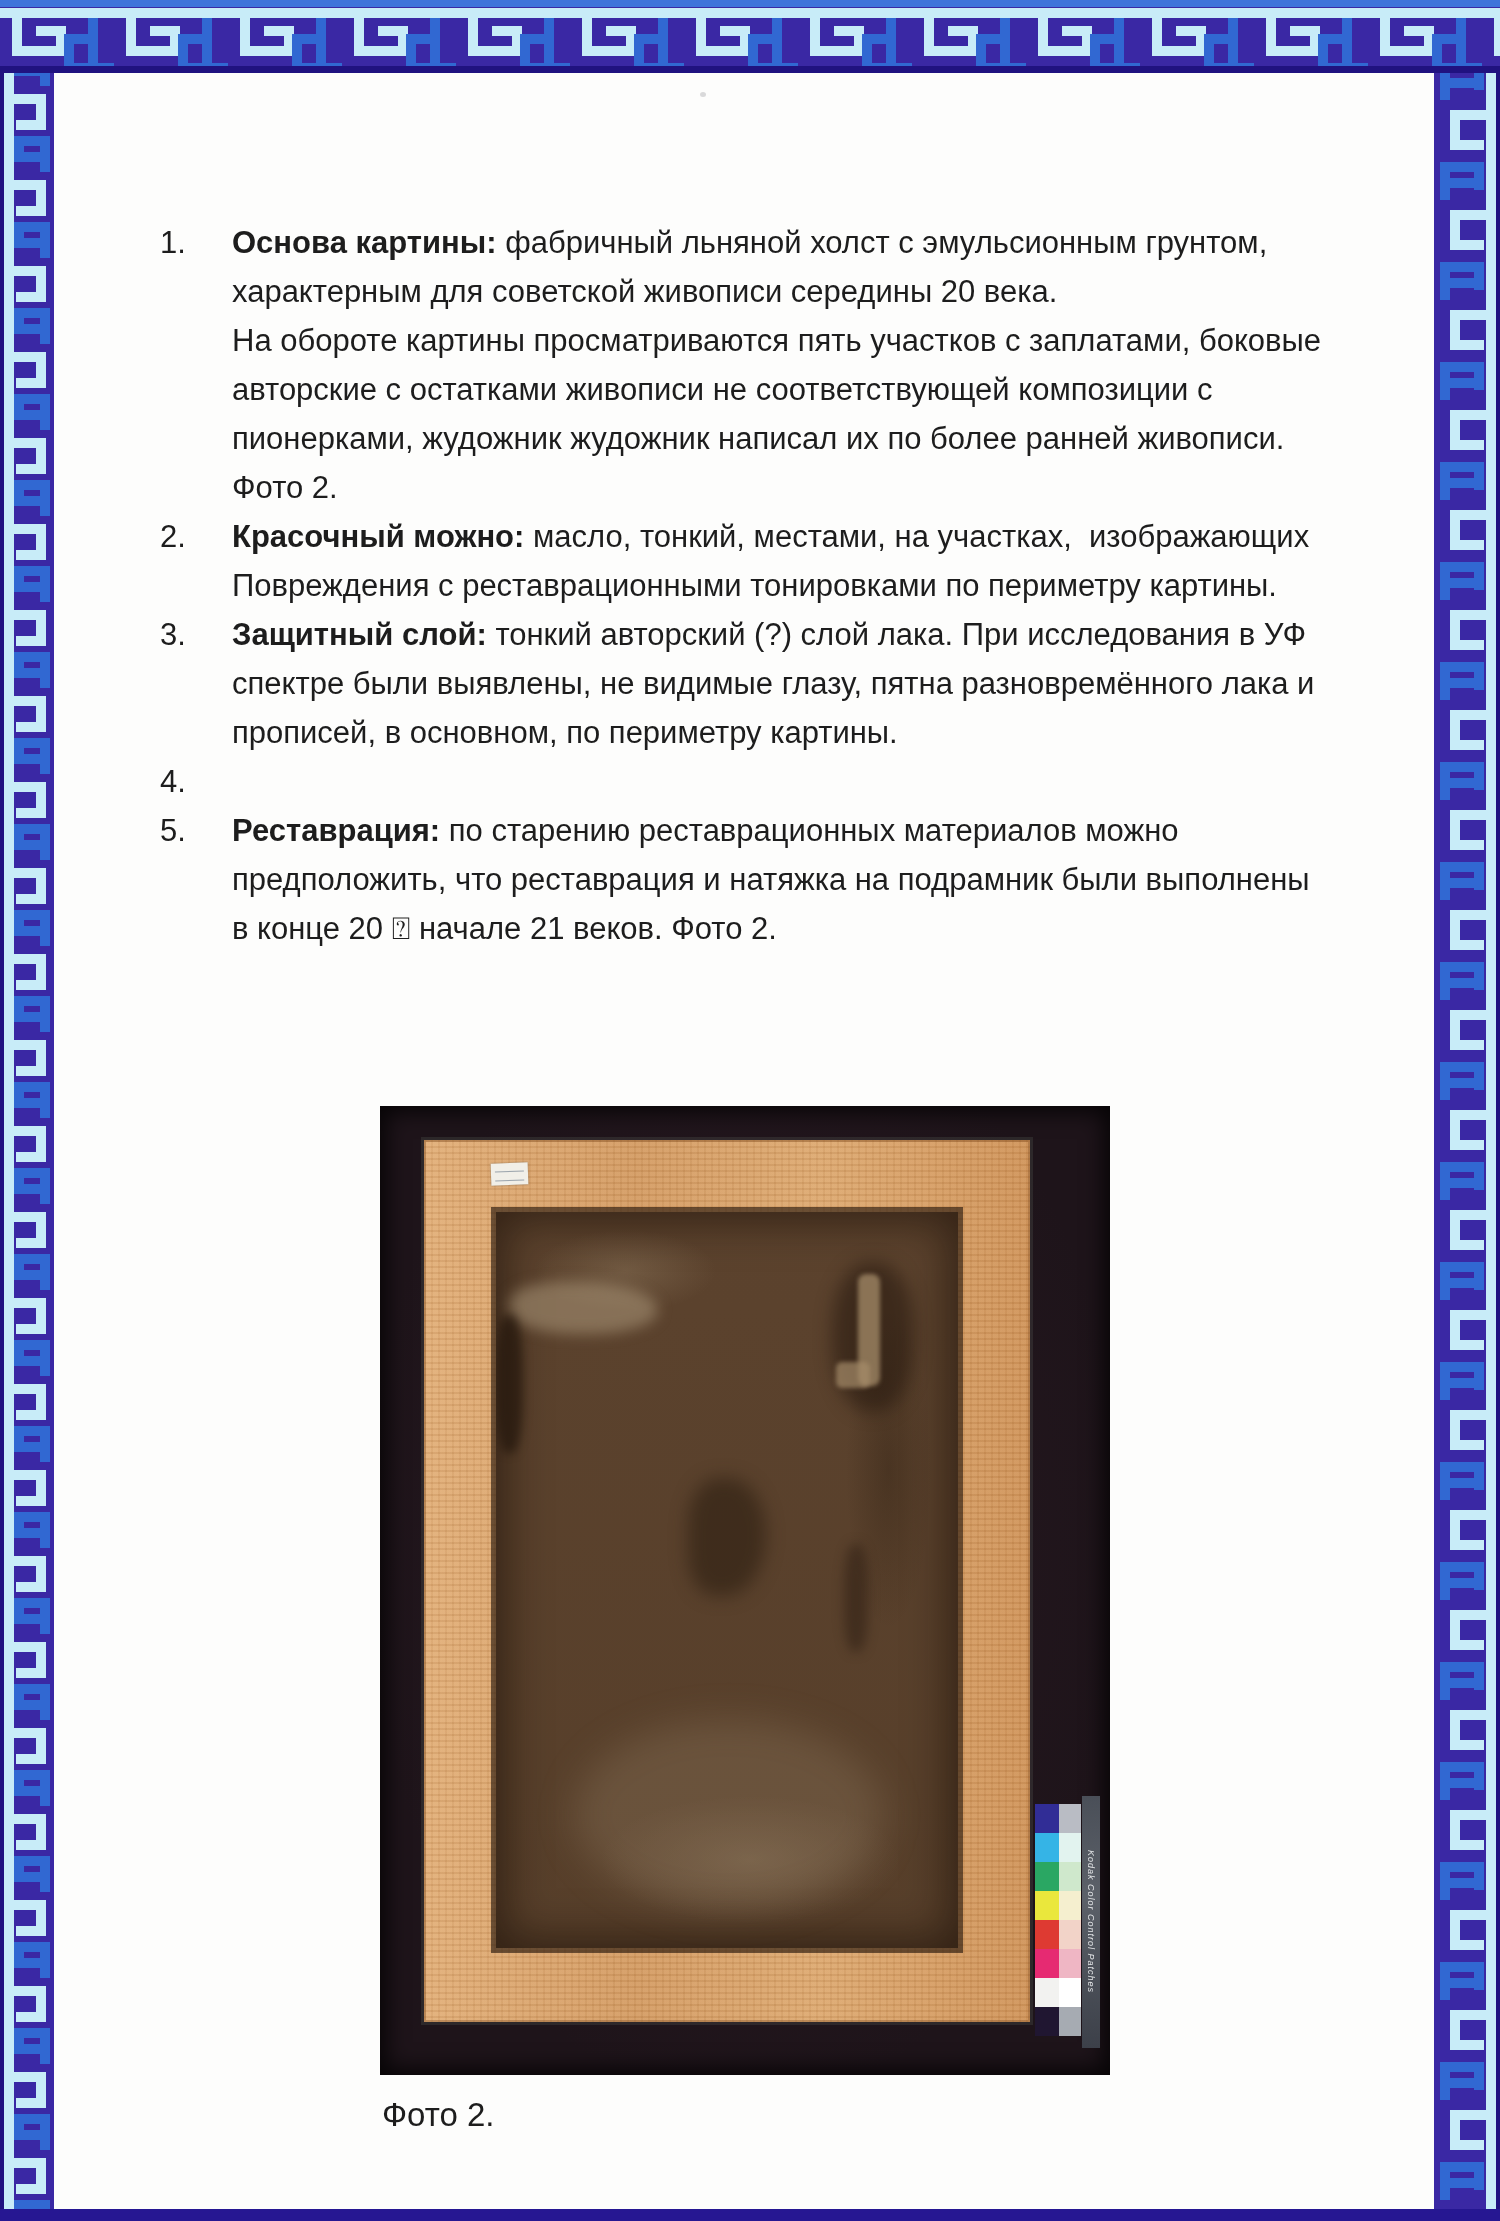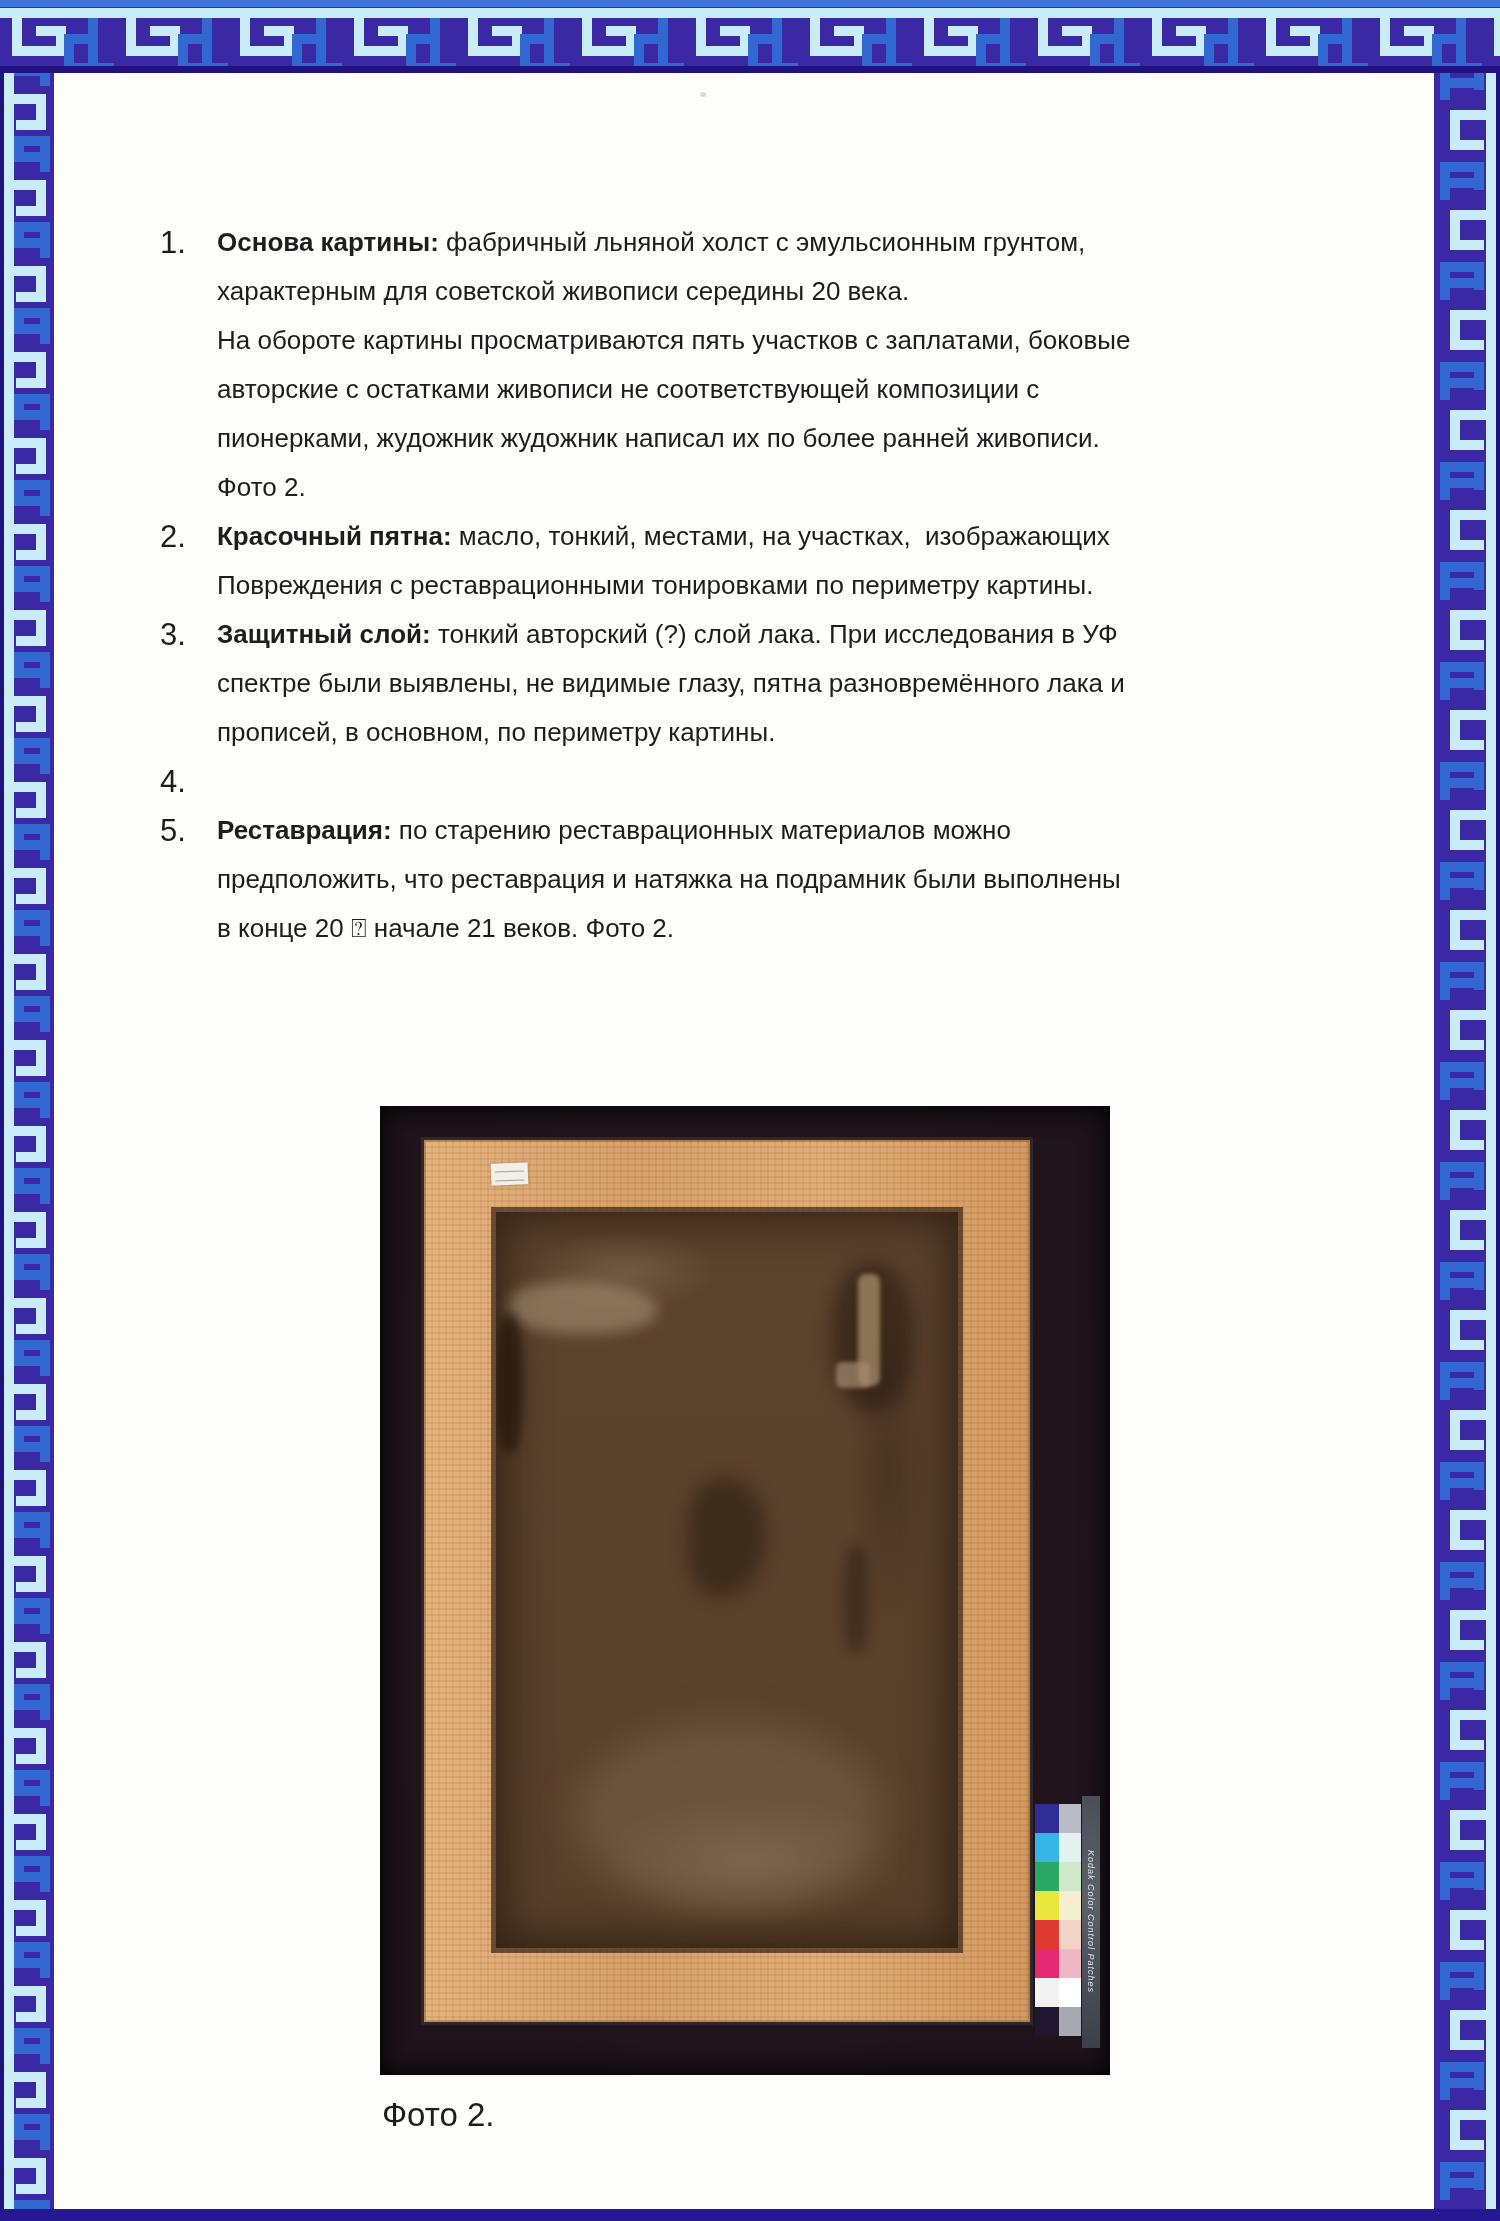--- a/index.html
+++ b/index.html
@@ -8,21 +8,21 @@
     background:#fdfdfc;
     font-family:"Liberation Sans","DejaVu Sans",sans-serif;
     color:#1d1d1d;
   }
   .border-svg{position:absolute;left:0;top:0;z-index:1;}
   
   .list{position:absolute;left:160px;top:218px;z-index:2;}
   .item{display:flex;}
   .num{width:57px;font-size:31px;line-height:49px;white-space:pre;}
   .item-body{}
-  .line{font-size:26px;line-height:49px;white-space:pre;}
+  .line{font-size:31px;line-height:49px;white-space:pre;margin-left:15px;}
   .line b{font-weight:700;}
   
   .photo{
     position:absolute;left:380px;top:1106px;width:730px;height:969px;z-index:2;
     background:
       radial-gradient(ellipse at 50% 45%, rgba(70,40,55,.25), transparent 75%),
       #1e141a;
     box-shadow:inset 0 0 22px 6px rgba(0,0,0,.8);
     overflow:hidden;
   }
@@ -160,21 +160,21 @@
       <div class="line">На обороте картины просматриваются пять участков с заплатами, боковые</div>
       <div class="line">авторские с остатками живописи не соответствующей композиции с</div>
       <div class="line">пионерками, жудожник жудожник написал их по более ранней живописи.</div>
       <div class="line">Фото 2.</div>
     </div>
   </div>
 
   <div class="item">
     <div class="num">2.</div>
     <div class="item-body">
-      <div class="line"><b>Красочный пятна:</b><span> масло, тонкий, местами, на участках,  изображающих</span></div>
+      <div class="line"><b>Красочный можно:</b><span> масло, тонкий, местами, на участках,  изображающих</span></div>
       <div class="line">Повреждения с реставрационными тонировками по периметру картины.</div>
     </div>
   </div>
 
   <div class="item">
     <div class="num">3.</div>
     <div class="item-body">
       <div class="line"><b>Защитный слой:</b><span> тонкий авторский (?) слой лака. При исследования в УФ</span></div>
       <div class="line">спектре были выявлены, не видимые глазу, пятна разновремённого лака и</div>
       <div class="line">прописей, в основном, по периметру картины.</div>

